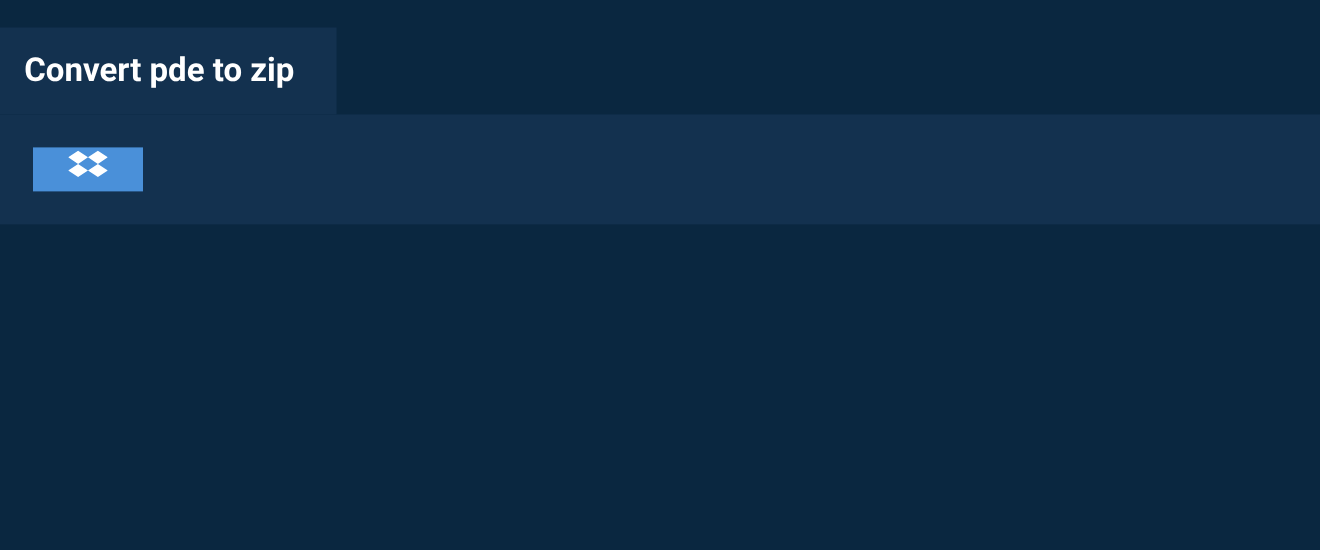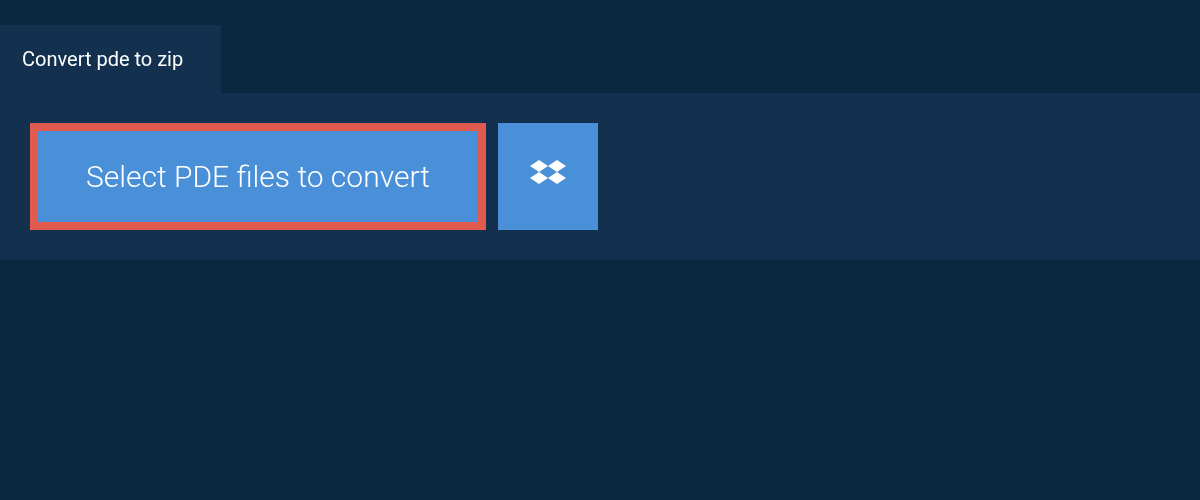--- a/index.html
+++ b/index.html
@@ -15,22 +15,22 @@
       overflow: hidden;
     }
     .tab-container {
       margin-top: 25px;
     }
     .tab {
       display: inline-block;
       background-color: #13314f;
       padding: 22px 38px 22px 22px;
       color: #ffffff;
-      font-size: 20px;
-      font-weight: 400;
+      font-size: 30px;
+      font-weight: 700;
     }
     .content-area {
       background-color: #13314f;
       padding: 30px;
       width: 100%;
     }
     .button-row {
       display: flex;
       gap: 12px;
       align-items: stretch;
@@ -66,23 +66,20 @@
 <body>
 
 <div class="tab-container">
   <div class="tab">
     <span>Convert pde to zip</span>
   </div>
 </div>
 
 <div class="content-area">
   <div class="button-row">
-    <div class="select-button">
-      <span>Select PDE files to convert</span>
-    </div>
     <div class="dropbox-button">
       <span>
         <svg viewBox="0 0 24 24">
           <path d="M6 2L0 6l6 4-6 4 6 4 6-4 6 4 6-4-6-4 6-4-6-4-6 4-6-4zm6 4l6 4-6 4-6-4 6-4z"></path>
         </svg>
       </span>
     </div>
   </div>
 </div>
 

